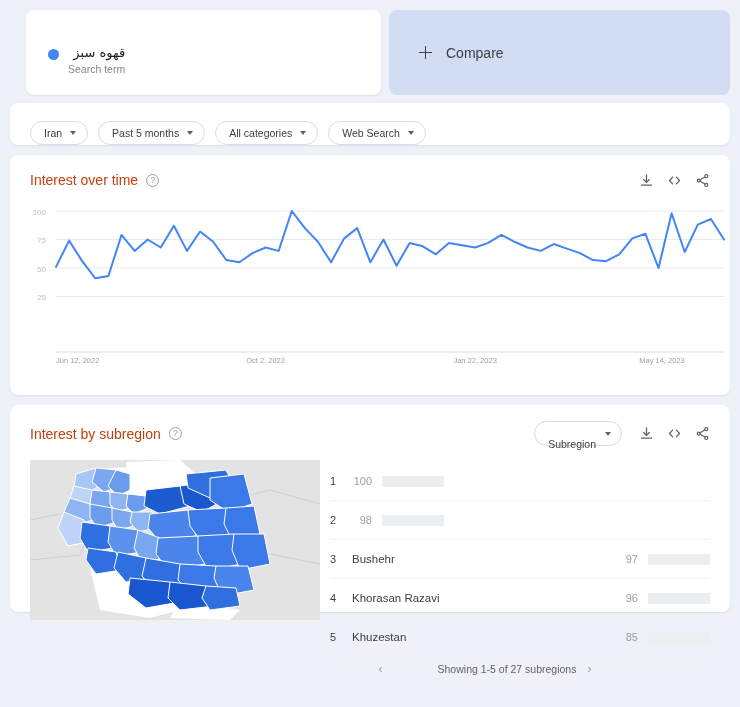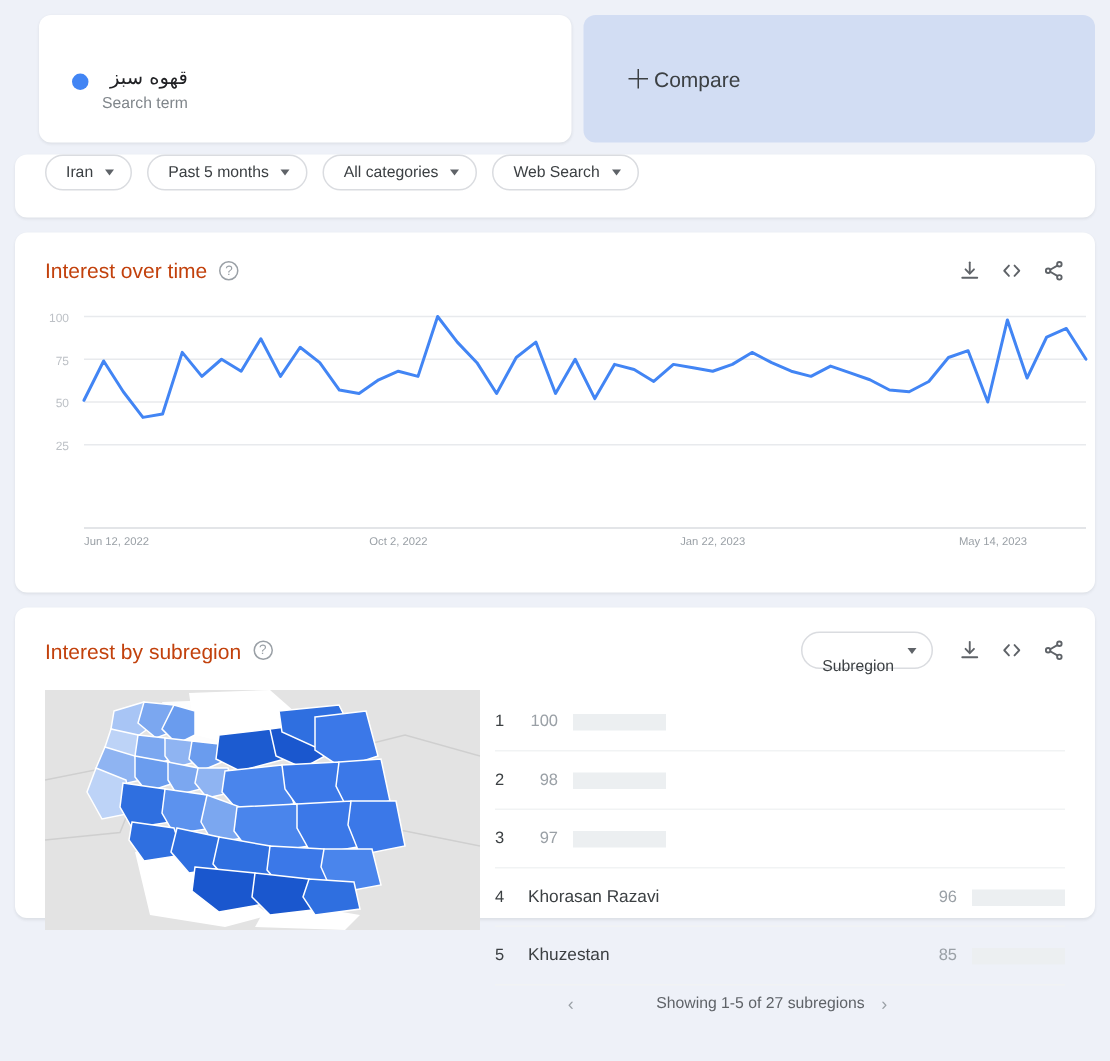--- a/index.html
+++ b/index.html
@@ -28,36 +28,36 @@
     font-family: "DejaVu Sans", sans-serif; font-weight: 500;
   }
   .term-text .term-sub { font-size: 10.5px; color: #80868b; margin-top: 3px; line-height: 12px; }
 
   .compare-card {
     flex: 1;
     background: #d2ddf3;
     border-radius: 8px;
     display: flex; align-items: center;
     padding-left: 30px;
-    gap: 4px;
+    gap: 14px;
     cursor: pointer;
   }
   .plus-icon { width: 13px; height: 13px; position: relative; flex: none; }
   .plus-icon::before, .plus-icon::after {
     content: ""; position: absolute; background: #3c4043;
   }
   .plus-icon::before { left: 0; top: 6px; width: 13px; height: 1.4px; }
   .plus-icon::after { top: 0; left: 6px; height: 13px; width: 1.4px; }
   .compare-label { font-size: 14px; color: #3c4043; }
 
   
   .filter-bar {
     margin-top: 8px; height: 42px;
     background: #fff; border-radius: 8px;
-    display: flex; align-items: flex-start; gap: 10px;
+    display: flex; align-items: flex-end; gap: 10px;
     padding: 0 20px;
     box-shadow: 0 1px 2px rgba(60,64,67,.10);
   }
   .chip {
     height: 24px; border: 1px solid #dadce0; border-radius: 13px;
     display: inline-flex; align-items: center; gap: 8px;
     padding: 0 11px 0 13px; cursor: pointer; background: #fff;
   }
   .chip-label { font-size: 10.5px; color: #3c4043; white-space: nowrap; }
   .caret {
@@ -313,20 +313,21 @@
           <span class="reg-val">100</span>
           <span class="reg-bar-track"><span class="reg-bar-fill" style="width: 62px;"></span></span>
         </div>
         <div class="reg-row">
           <span class="reg-rank">2</span>
           <span class="reg-val">98</span>
           <span class="reg-bar-track"><span class="reg-bar-fill" style="width: 60.76px;"></span></span>
         </div>
         <div class="reg-row">
           <span class="reg-rank">3</span>
+          <span class="reg-name">Bushehr</span>
           <span class="reg-val">97</span>
           <span class="reg-bar-track"><span class="reg-bar-fill" style="width: 60.14px;"></span></span>
         </div>
         <div class="reg-row">
           <span class="reg-rank">4</span>
           <span class="reg-name">Khorasan Razavi</span>
           <span class="reg-val">96</span>
           <span class="reg-bar-track"><span class="reg-bar-fill" style="width: 59.52px;"></span></span>
         </div>
         <div class="reg-row">

